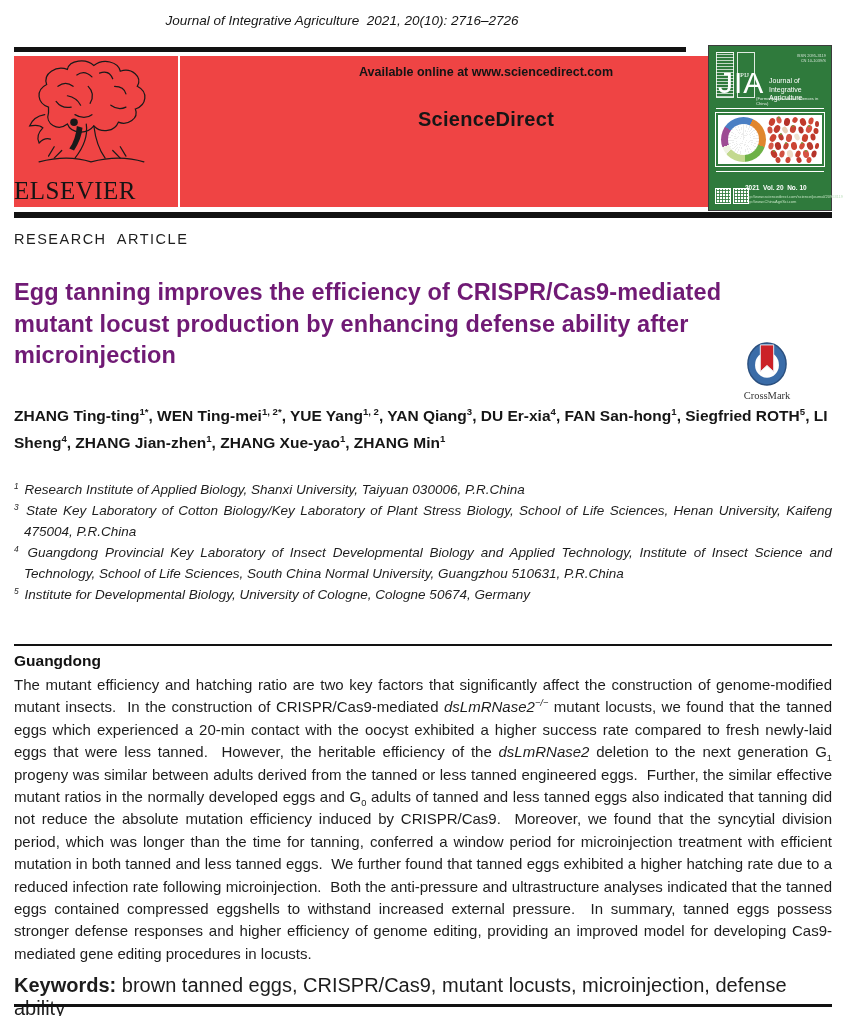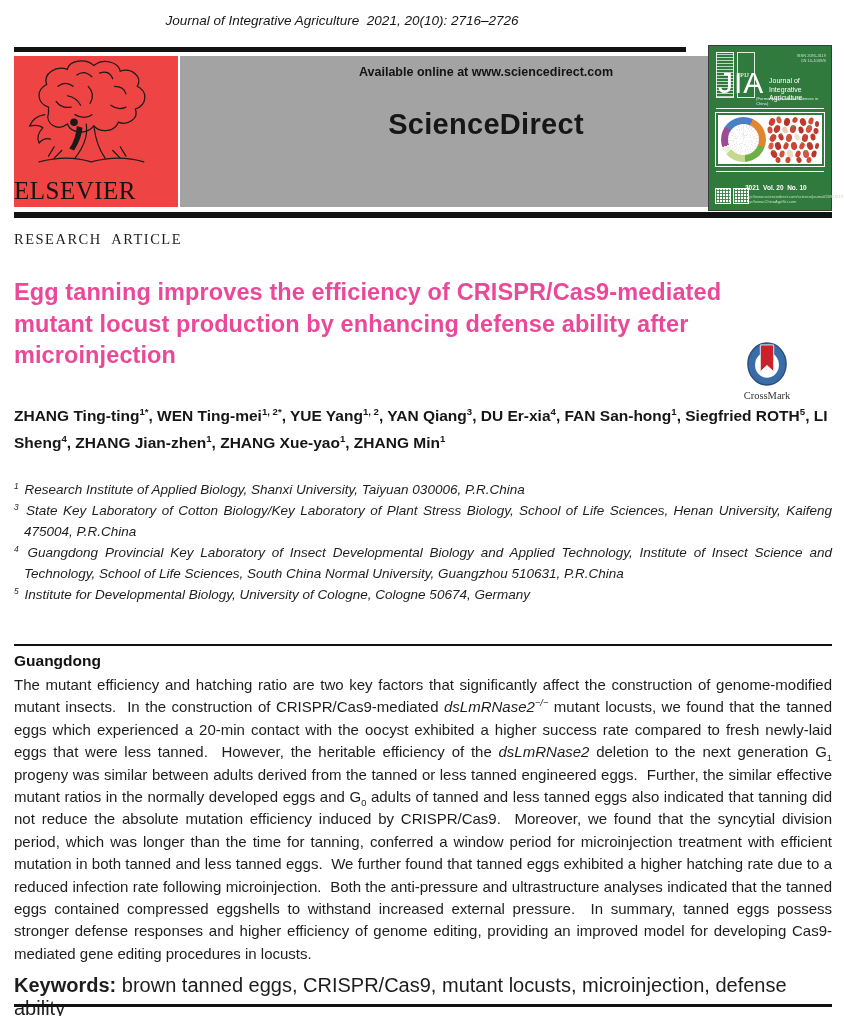--- a/index.html
+++ b/index.html
@@ -13,25 +13,25 @@
   
   .journal-line{top:13px;left:0;width:684px;text-align:center;
     font-style:italic;font-size:13.5px;white-space:pre;color:#161616;}
 
   
   .topbar{left:14px;top:47px;width:672px;height:5px;background:#121212;}
   .bottombar{left:14px;top:212px;width:818px;height:6px;background:#121212;}
   .elsevier-block{left:14px;top:56px;width:164px;height:151px;background:#ef4444;}
   .elsevier-word{position:absolute;left:0;bottom:2px;width:164px;
     font-family:"Liberation Serif", serif;font-size:25px;letter-spacing:.5px;color:#141414;}
-  .graybox{left:180px;top:56px;width:612px;height:151px;background:#a3a3a3;}
+  .graybox{left:180px;top:56px;width:612px;height:151px;background:#ef4444;}
   .avail{position:absolute;top:9px;left:0;width:100%;text-align:center;
     font-weight:bold;font-size:12.5px;color:#141414;}
   .sd{position:absolute;top:52px;left:0;width:100%;text-align:center;
-    font-weight:bold;font-size:29px;color:#161616;letter-spacing:.3px;}
+    font-weight:bold;font-size:20px;color:#161616;letter-spacing:.3px;}
 
   
   .cover{left:708px;top:45px;width:124px;height:166px;background:#2f7a3c;
     border:1px solid #3c3c3c;box-sizing:border-box;}
   .cover .logos{position:absolute;left:7px;top:6px;display:flex;gap:3px;}
   .logo-box{border:1px solid rgba(255,255,255,.85);height:12px;min-width:12px;
     color:#fff;font-size:7px;line-height:12px;padding:16px 2px;
     font-family:"Liberation Serif", serif;}
   .logo-pattern{background:
     repeating-linear-gradient(0deg, rgba(255,255,255,.7) 0 1px, transparent 1px 3px);}
@@ -53,23 +53,23 @@
   .issue{position:absolute;left:36px;top:138px;font-size:6.5px;font-weight:bold;
     color:#fff;white-space:pre;}
   .cover-urls{position:absolute;left:36px;top:148px;font-size:4px;line-height:5px;
     color:#bfe0bf;}
   .qr{position:absolute;top:142px;width:14px;height:14px;border:1px solid #fff;
     background:repeating-linear-gradient(0deg, rgba(47,122,60,.85) 0 1px, transparent 1px 3px),
                repeating-linear-gradient(90deg, rgba(47,122,60,.85) 0 1px, transparent 1px 3px),#fff;}
   .qr1{left:6px;} .qr2{left:24px;}
 
   
-  .research{left:14px;top:231px;font-size:14.5px;letter-spacing:1.5px;white-space:pre;color:#1e1e1e;font-family:Liberation Serif, serif;}
+  .research{left:14px;top:231px;font-size:14.5px;letter-spacing:1.5px;white-space:pre;color:#1e1e1e;}
   .title{left:14px;top:277px;width:778px;font-size:23.5px;font-weight:bold;
-    line-height:31.5px;color:#ec4899;letter-spacing:.1px;}
+    line-height:31.5px;color:#701a75;letter-spacing:.1px;}
   .crossmark{left:736px;top:341px;width:62px;text-align:center;cursor:pointer;}
   .crossmark-label{font-family:"Liberation Serif", serif;font-size:10.5px;color:#333;margin-top:-1px;}
   .authors{left:14px;top:402px;width:820px;font-size:15.5px;font-weight:bold;
     line-height:27px;color:#161616;}
   .authors sup{font-weight:bold;}
   .affils{left:14px;top:479px;width:818px;font-size:13.5px;line-height:21px;
     color:#1e1e1e;text-align:justify;}
   .affil{padding-left:10px;text-indent:-10px;font-style:italic;}
   .affil sup{margin-right:2px;}
 

